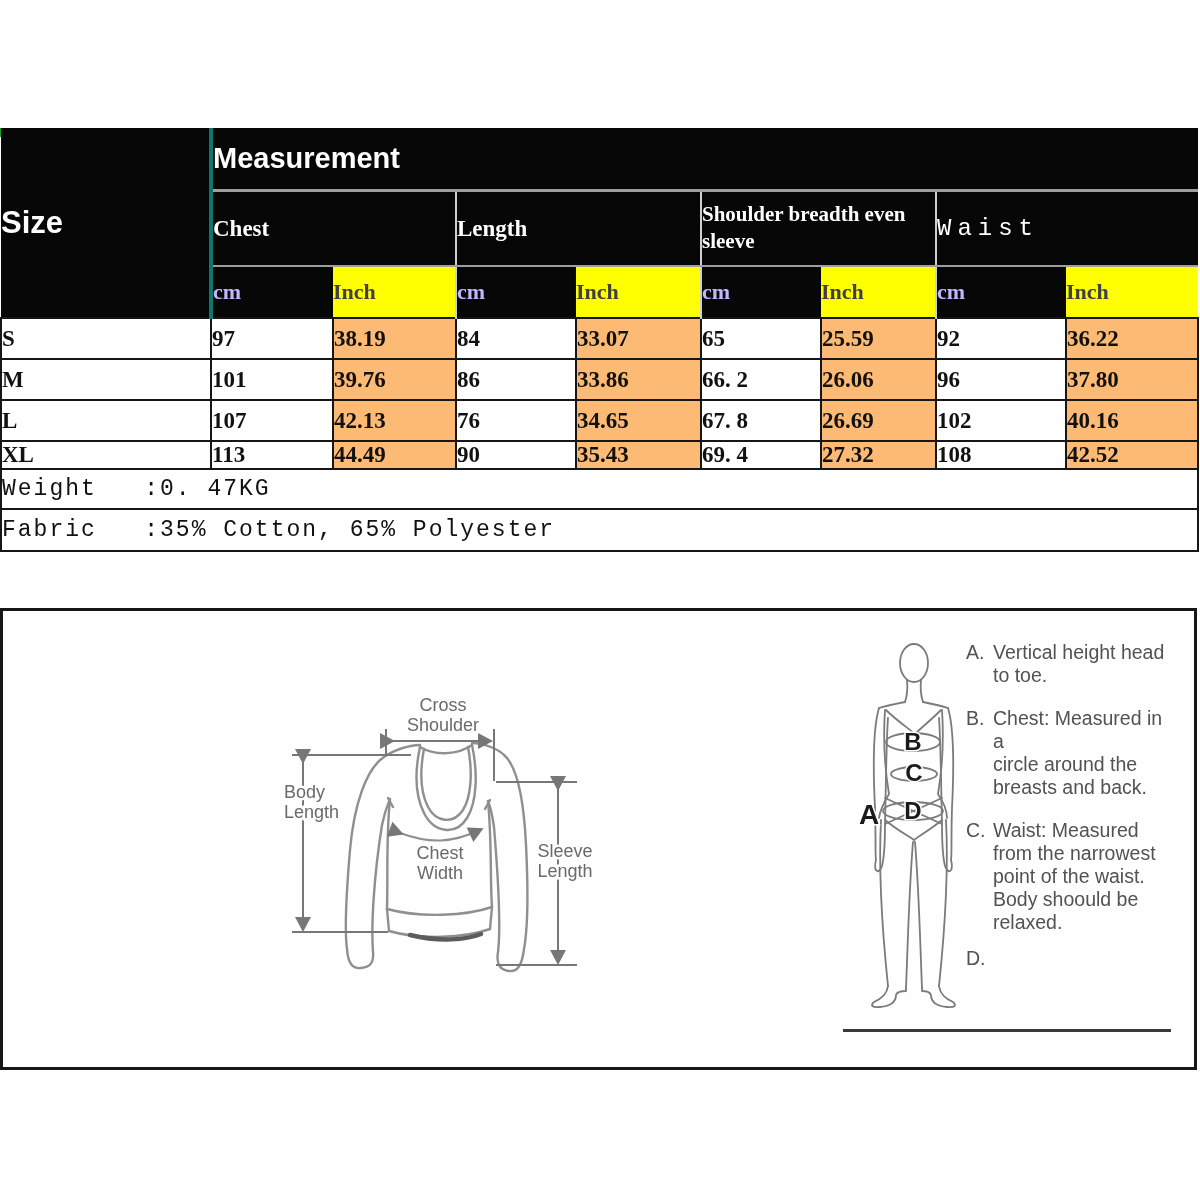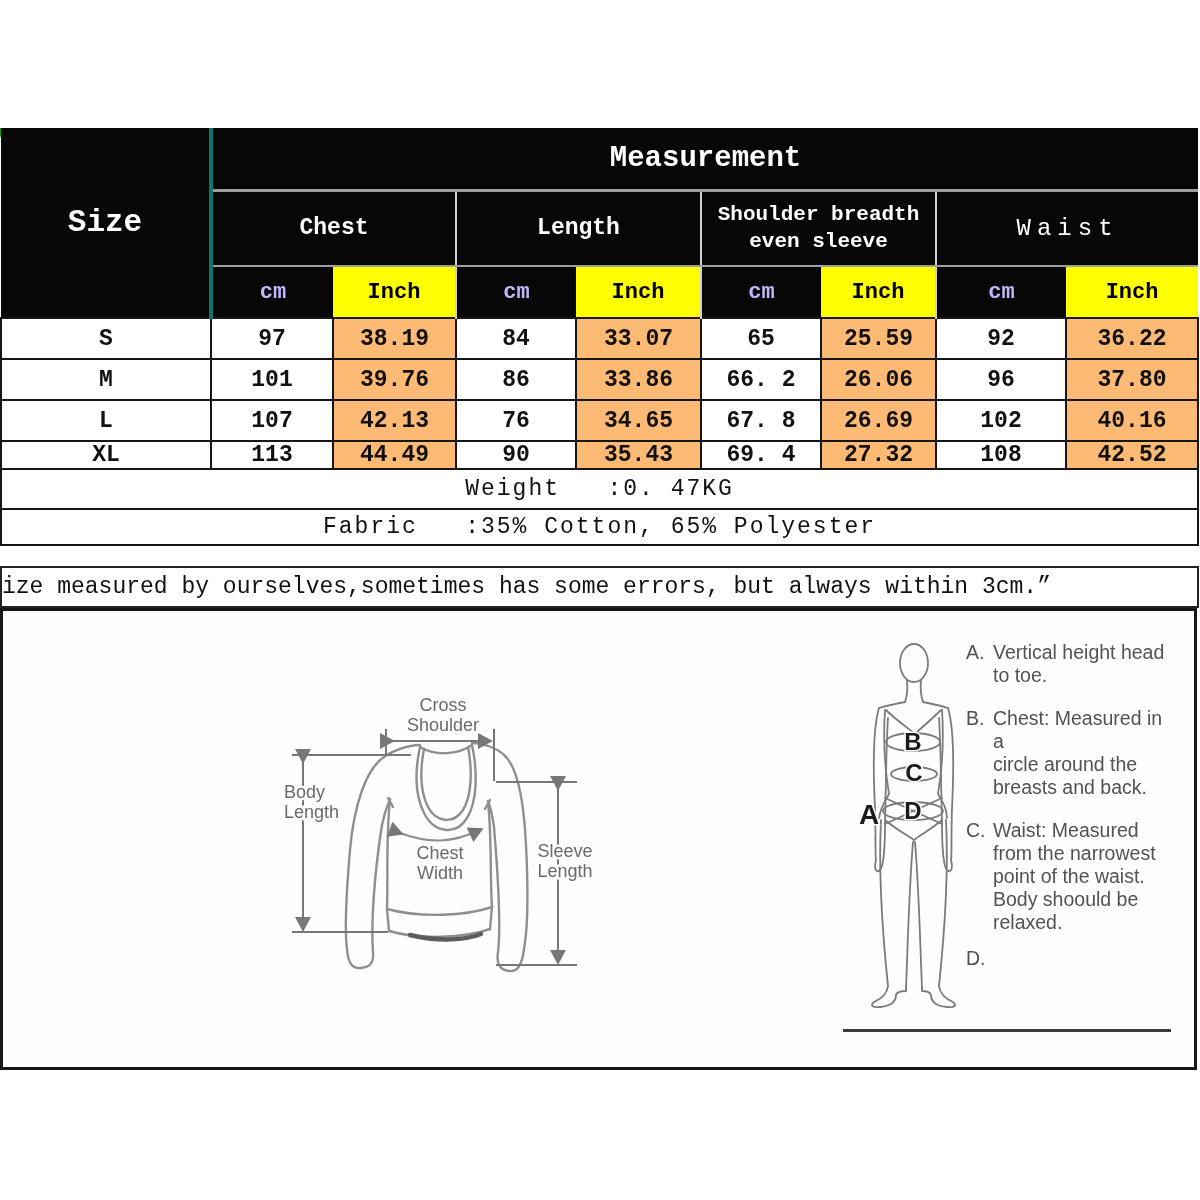--- a/index.html
+++ b/index.html
@@ -1,31 +1,31 @@
 <!DOCTYPE html>
 <html><head>
 <meta charset="utf-8">
 <style>
   html,body{margin:0;padding:0;background:#fff;}
   #canvas{position:relative;width:1200px;height:1200px;background:#ffffff;overflow:hidden;
           font-family:"Liberation Sans",sans-serif;}
 
   
   #size-table{position:absolute;left:0;top:128px;width:1197px;border-collapse:collapse;table-layout:fixed;}
-  #size-table td{padding:0;text-align:center;vertical-align:middle;overflow:hidden;font-family:Liberation Mono, monospace;}
+  #size-table td{padding:0;text-align:left;vertical-align:middle;overflow:hidden;}
 
   .hdr{background:#070707;color:#ffffff;}
   td.size-cell{border-right:4px solid #0f766e;font:bold 31px "Liberation Sans",sans-serif;}
   td.meas-cell{border-bottom:3px solid #9e9e9e;font:bold 29px "Liberation Sans",sans-serif;}
   td.group-cell{border-bottom:2px solid #9e9e9e;border-right:2px solid #cfcfcf;
                 font:bold 23px "Liberation Serif",serif;line-height:27px;}
   td.group-cell.last{border-right:none;}
   td.group-waist{font:24px "Liberation Mono",monospace;letter-spacing:6px;}
   td.unit-cm{background:#070707;color:#c4b5fd;font:bold 22px "Liberation Serif",serif;}
-  td.unit-in{background:#ffff00;color:#000000;font:bold 22px "Liberation Serif",serif;}
+  td.unit-in{background:#ffff00;color:#404040;font:bold 22px "Liberation Serif",serif;}
   td.unit-div{border-right:2px solid #cfcfcf;}
 
   td.dcell{background:#ffffff;border:2px solid #161616;font:bold 23px "Liberation Serif",serif;color:#111;}
   td.dcell.hl{background:#fdba74;}
   td.span-row{background:#ffffff;border:2px solid #161616;font:23px "Liberation Mono",monospace;
               letter-spacing:2px;color:#111;text-align:left;white-space:pre;}
   td.weight-row{padding-left:486px;}
   td.fabric-row{padding-left:268px;}
 
   
@@ -137,29 +137,26 @@
       <td class="dcell hl">35.43</td>
       <td class="dcell">69. 4</td>
       <td class="dcell hl">27.32</td>
       <td class="dcell">108</td>
       <td class="dcell hl">42.52</td>
     </tr>
 
     <tr style="height:40px">
       <td class="span-row weight-row" colspan="9">Weight   :0. 47KG</td>
     </tr>
-    <tr style="height:36px">
+    <tr style="height:42px">
       <td class="span-row fabric-row" colspan="9">Fabric   :35% Cotton, 65% Polyester</td>
     </tr>
   </tbody>
     </table>
 
-  <div id="note-strip">
-    <span>ize measured by ourselves,sometimes has some errors, but always within 3cm.”</span>
-  </div>
 
   <div id="htm-panel">
 
 
     <svg id="shirt-svg" width="340" height="295" viewBox="0 0 340 295">
       <defs>
         <marker id="ah" markerWidth="9" markerHeight="9" refX="6" refY="4.5" orient="auto">
           <path d="M0.5,0.5 L8,4.5 L0.5,8.5 z" fill="#777"></path>
         </marker>
       </defs>

